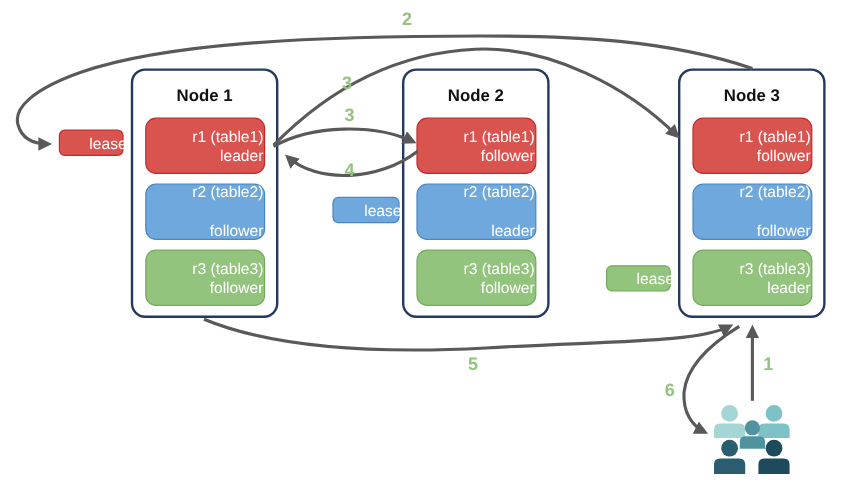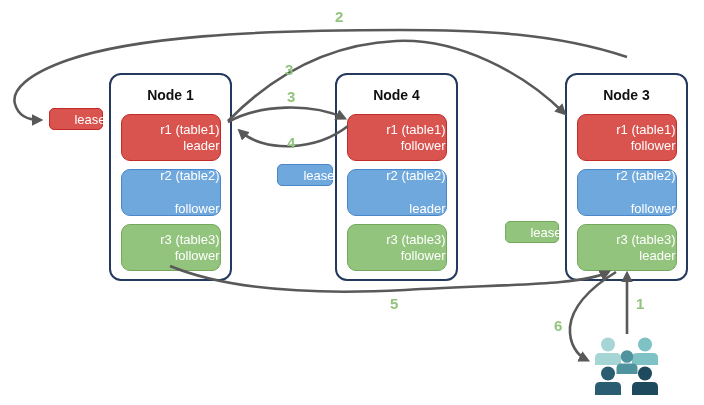--- a/index.html
+++ b/index.html
@@ -1,20 +1,20 @@
 <!DOCTYPE html>
 <html><head>
 <meta charset="utf-8">
 <style>
   html,body{margin:0;padding:0;background:#ffffff;}
   body{font-family:"Liberation Sans",sans-serif;}
   #stage{position:relative;width:704px;height:405px;background:#fff;overflow:hidden;}
 
   
-  .node{position:absolute;top:73px;width:123px;height:208px;background:#fff;
+  .node{position:absolute;top:57px;width:123px;height:208px;background:#fff;
         border:2px solid #24395E;border-radius:12px;box-sizing:border-box;z-index:1;}
   #node1{left:109px;} #node2{left:335px;} #node3{left:565px;}
   .node-title{text-align:center;font-weight:bold;font-size:14px;color:#111;
               margin-top:12px;margin-bottom:11px;}
   .replica{width:100px;height:47px;margin:0 auto 8px auto;border-radius:9px;
            box-sizing:border-box;display:flex;flex-direction:column;align-items:flex-end;
            justify-content:center;color:#fff;font-size:13px;line-height:1.22;text-align:center;}
   .red{background:#D9534F;border:1.5px solid #C22B28;}
   .blue{background:#6FA8DC;border:1.5px solid #4A86C8;gap:17px;}
   .green{background:#93C47D;border:1.5px solid #74A95C;}
@@ -57,21 +57,21 @@
       <span>r2 (table2)</span>
       <span>follower</span>
     </div>
     <div class="replica green">
       <span>r3 (table3)</span>
       <span>follower</span>
     </div>
   </div>
 
   <div class="node" id="node2">
-    <div class="node-title">Node 4</div>
+    <div class="node-title">Node 2</div>
     <div class="replica red">
       <span>r1 (table1)</span>
       <span>follower</span>
     </div>
     <div class="replica blue">
       <span>r2 (table2)</span>
       <span>leader</span>
     </div>
     <div class="replica green">
       <span>r3 (table3)</span>

